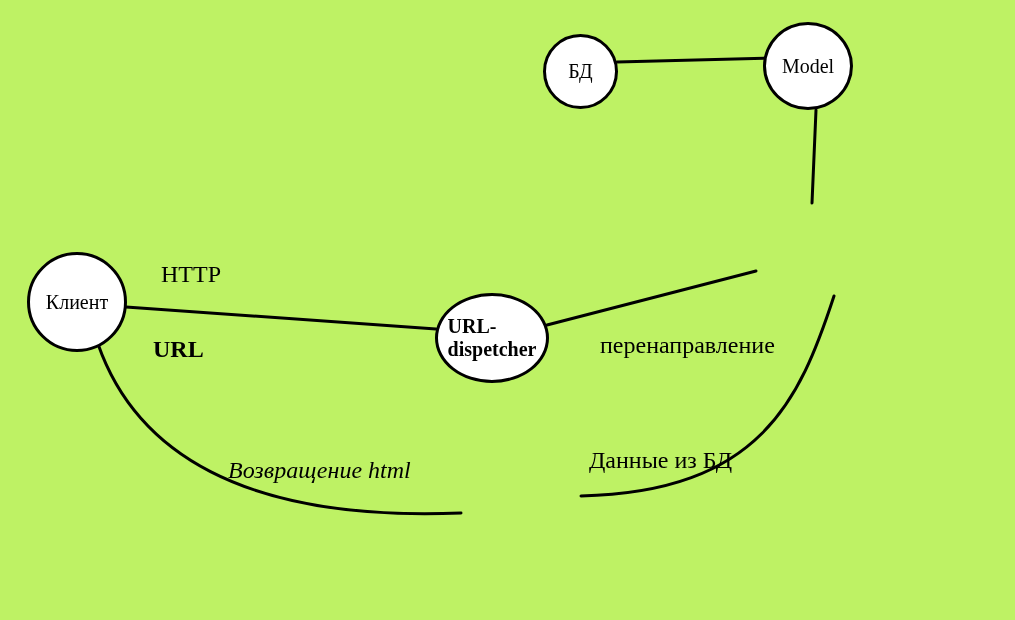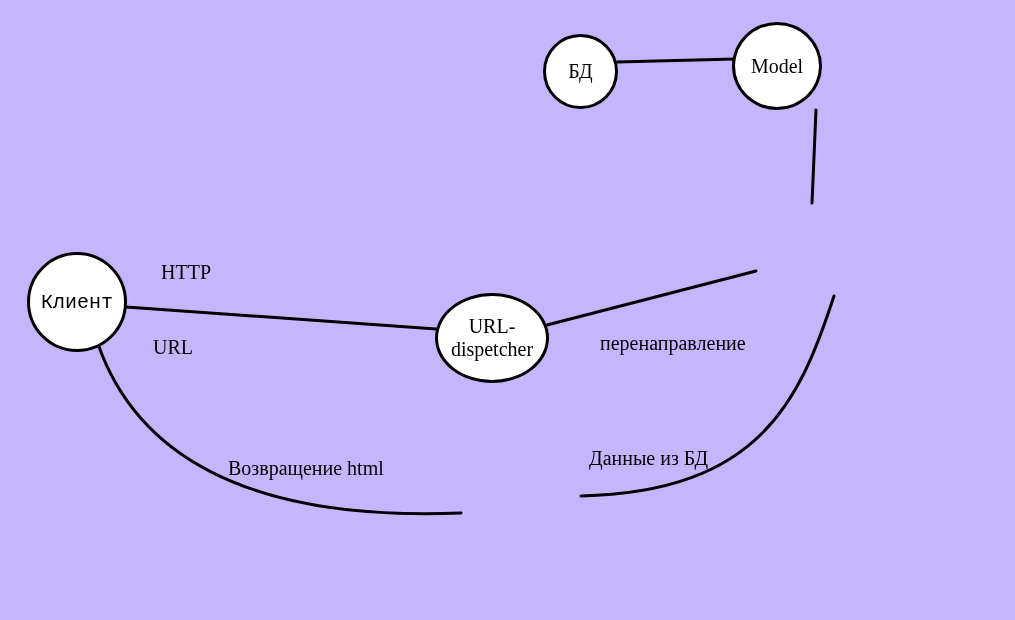--- a/index.html
+++ b/index.html
@@ -4,21 +4,21 @@
 <style>
   html, body {
     margin: 0;
     padding: 0;
     background: #ffffff;
   }
   #canvas {
     position: relative;
     width: 1015px;
     height: 620px;
-    background: #c4b5fd;
+    background: #bef264;
     font-family: "Liberation Serif", "DejaVu Serif", serif;
     color: #000000;
     overflow: hidden;
   }
   #edges {
     position: absolute;
     left: 0;
     top: 0;
     width: 1015px;
     height: 620px;
@@ -33,25 +33,26 @@
     align-items: center;
     justify-content: center;
     text-align: center;
     font-size: 20px;
     line-height: 1.15;
   }
   .node .node-label {
     display: block;
   }
   .node .node-label.left {
-    text-align: center;
+    text-align: left;
+    font-weight: bold;
   }
   .edge-label {
     position: absolute;
-    font-size: 20px;
+    font-size: 24px;
     white-space: nowrap;
   }
 </style>
 </head>
 <body>
 
 <div id="canvas">
 
   <svg id="edges" viewBox="0 0 1015 620" xmlns="http://www.w3.org/2000/svg">
     <path d="M 617 62 L 774 58" stroke="#000000" stroke-width="3" fill="none" stroke-linecap="round"></path>
@@ -59,40 +60,40 @@
     <path d="M 756 271 L 547 325" stroke="#000000" stroke-width="3" fill="none" stroke-linecap="round"></path>
     <path d="M 126 307 L 436 329" stroke="#000000" stroke-width="3" fill="none" stroke-linecap="round"></path>
     <path d="M 98 344 C 135 450, 240 522, 461 513" stroke="#000000" stroke-width="3" fill="none" stroke-linecap="round"></path>
     <path d="M 834 296 C 800 400, 760 492, 581 496" stroke="#000000" stroke-width="3" fill="none" stroke-linecap="round"></path>
   </svg>
 
   <div class="node" style="left: 543px; top: 34px; width: 75px; height: 75px;">
     <span class="node-label">БД</span>
   </div>
 
-  <div class="node" style="left: 732px; top: 22px; width: 90px; height: 88px;">
+  <div class="node" style="left: 763px; top: 22px; width: 90px; height: 88px;">
     <span class="node-label">Model</span>
   </div>
 
 
-  <div class="node" style="left: 27px; top: 252px; width: 100px; height: 100px; font-family: Liberation Mono, monospace;">
+  <div class="node" style="left: 27px; top: 252px; width: 100px; height: 100px;">
     <span class="node-label">Клиент</span>
   </div>
 
   <div class="node" style="left: 435px; top: 293px; width: 114px; height: 90px;">
     <span class="node-label left">
       <span>URL-</span><br>
       <span>dispetcher</span>
     </span>
   </div>
 
 
   <div class="edge-label" style="left: 161px; top: 261px;">HTTP</div>
 
-  <div class="edge-label" style="left: 153px; top: 336px;">URL</div>
+  <div class="edge-label" style="left: 153px; top: 336px; font-weight: bold;">URL</div>
 
   <div class="edge-label" style="left: 600px; top: 332px;">перенаправление</div>
 
-  <div class="edge-label" style="left: 228px; top: 457px;">Возвращение html</div>
+  <div class="edge-label" style="left: 228px; top: 457px; font-style: italic;">Возвращение html</div>
 
   <div class="edge-label" style="left: 589px; top: 447px; font-family: Liberation Serif, serif;">Данные из БД</div>
 
 </div>
 
 </body></html>

